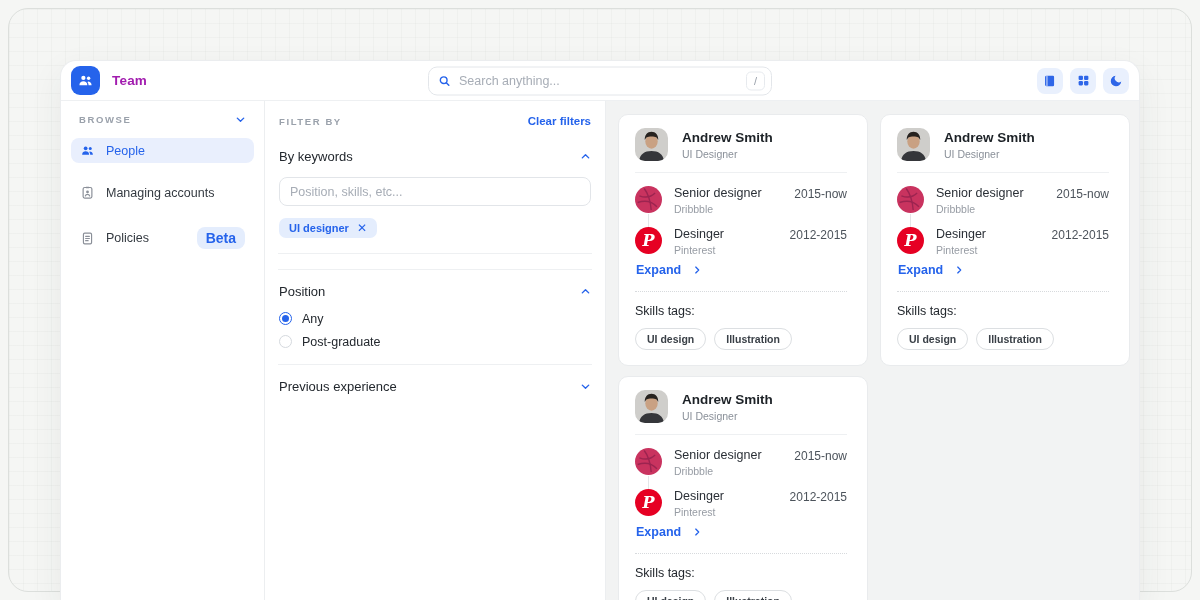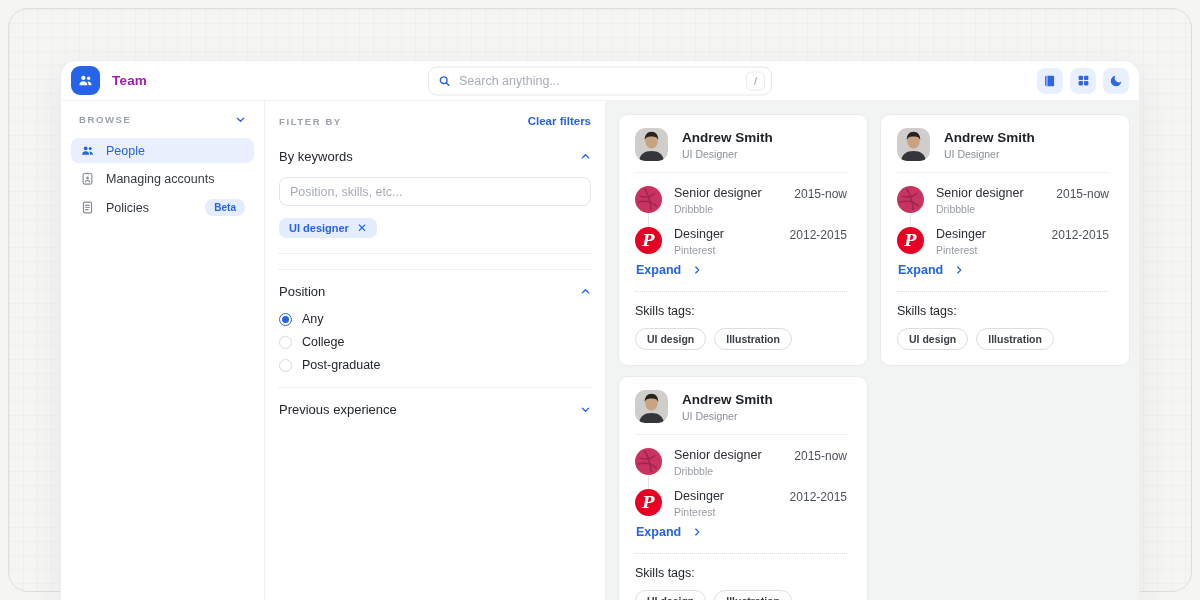--- a/index.html
+++ b/index.html
@@ -45,25 +45,25 @@
   }
   .header-actions { margin-left:auto; display:flex; gap:7px; }
   .icon-btn { width:26px; height:26px; border-radius:8px; background:#e9f0fd; border:none;
     display:flex; align-items:center; justify-content:center; cursor:pointer; }
   
   .body { flex:1; display:flex; min-height:0; }
   
   .sidebar { width:203px; flex:0 0 203px; padding:13px 10px 0 10px; }
   .browse-row { display:flex; align-items:center; justify-content:space-between; padding:0 8px 0 8px; }
   .browse-label { font-size:9.5px; font-weight:700; color:#9aa1ab; letter-spacing:1.6px; }
-  .nav { margin-top:13px; display:flex; flex-direction:column; gap:3px;text-align:right; }
+  .nav { margin-top:13px; display:flex; flex-direction:column; gap:17px;text-align:right; }
   .nav-item { display:flex; align-items:center; gap:11px; padding:5px 9px; border-radius:8px;
     font-size:12.5px; color:#343a41; font-weight:500; cursor:pointer; }
   .nav-item.active { background:#e9effd; color:#2563eb; }
-  .badge { margin-left:auto; background:#e4edfd; color:#2563eb; font-size:10px; font-weight:700;
+  .badge { margin-left:auto; background:#e4edfd; color:#2563eb; font-size:14px; font-weight:700;
     padding:3px 9px; border-radius:8px; }
   
   .filters { width:342px; flex:0 0 342px; border-left:1px solid #eceef0; border-right:1px solid #eceef0;
     padding:14px 14px 4px 14px; }
   .filters-head { display:flex; align-items:center; justify-content:space-between; }
   .filters-title { font-size:9.5px; font-weight:700; color:#9aa1ab; letter-spacing:1.6px; }
   .clear-link { font-size:11.5px; font-weight:700; color:#2563eb; cursor:pointer; }
   .sec-row { display:flex; align-items:center; justify-content:space-between; cursor:pointer; }
   .sec-label { font-size:13px; color:#23282e; font-weight:500; }
   .text-input { width:100%; height:29px; border:1px solid #e2e5e9; border-radius:8px;
@@ -71,21 +71,21 @@
     font-family:"Liberation Sans","DejaVu Sans",sans-serif; }
   .text-input::placeholder { color:#a7adb6; }
   .chip { display:inline-flex; align-items:center; gap:8px; background:#e4edfd; color:#2563eb;
     font-size:11px; font-weight:700; padding:4px 10px; border-radius:7px; cursor:pointer; }
   .chip .x { font-size:12px; line-height:1; cursor:pointer; }
   .hr { border-top:1px solid #eef0f2; margin:15px -1px 14px -1px; }
   .km { font-size:11px; color:#23282e; font-weight:500; }
   .slider { position:relative; height:10px; margin-top:3px; }
   .slider-track { position:absolute; left:0; right:0; top:4px; height:2px; background:#cdddf6; border-radius:2px; }
   .slider-thumb { position:absolute; left:-1px; top:0; width:10px; height:10px; border-radius:50%; background:#2563eb; cursor:grab; }
-  .radio-row { display:flex; align-items:center; gap:10px; margin-bottom:9px; cursor:pointer; }
+  .radio-row { display:flex; gap:10px; margin-bottom:9px; cursor:pointer; }
   .radio { width:13px; height:13px; border-radius:50%; border:1.5px solid #d5d9de; background:#fff;
     display:flex; align-items:center; justify-content:center; flex:0 0 13px; }
   .radio.checked { border-color:#2563eb; }
   .radio.checked::after { content:""; width:7px; height:7px; border-radius:50%; background:#2563eb; }
   .radio-label { font-size:12.5px; color:#23282e; font-weight:500; }
   
   .main { flex:1; background:#f2f3f3; padding:13px 9px 0 12px; overflow:hidden; }
   .cards-grid { display:grid; grid-template-columns:1fr 1fr; gap:10px 12px; align-items:start; }
   .card { background:#fff; border:1px solid #e9ebed; border-radius:10px; padding:13px 20px 15px 16px; }
   .card-head { display:flex; align-items:center; gap:14px; }
@@ -258,24 +258,20 @@
               </svg>
           </span>
         </div>
         <div style="margin-top:13px;">
           <div class="radio-row">
             <span class="radio checked"></span>
             <span class="radio-label">Any</span>
           </div>
           <div class="radio-row">
             <span class="radio"></span>
-            <span class="radio-label">College</span>
-          </div>
-          <div class="radio-row">
-            <span class="radio"></span>
             <span class="radio-label">Post-graduate</span>
           </div>
         </div>
       </div>
 
       <div class="hr"></div>
 
       <div class="sec-row">
         <span class="sec-label">Previous experience</span>
         <span>

